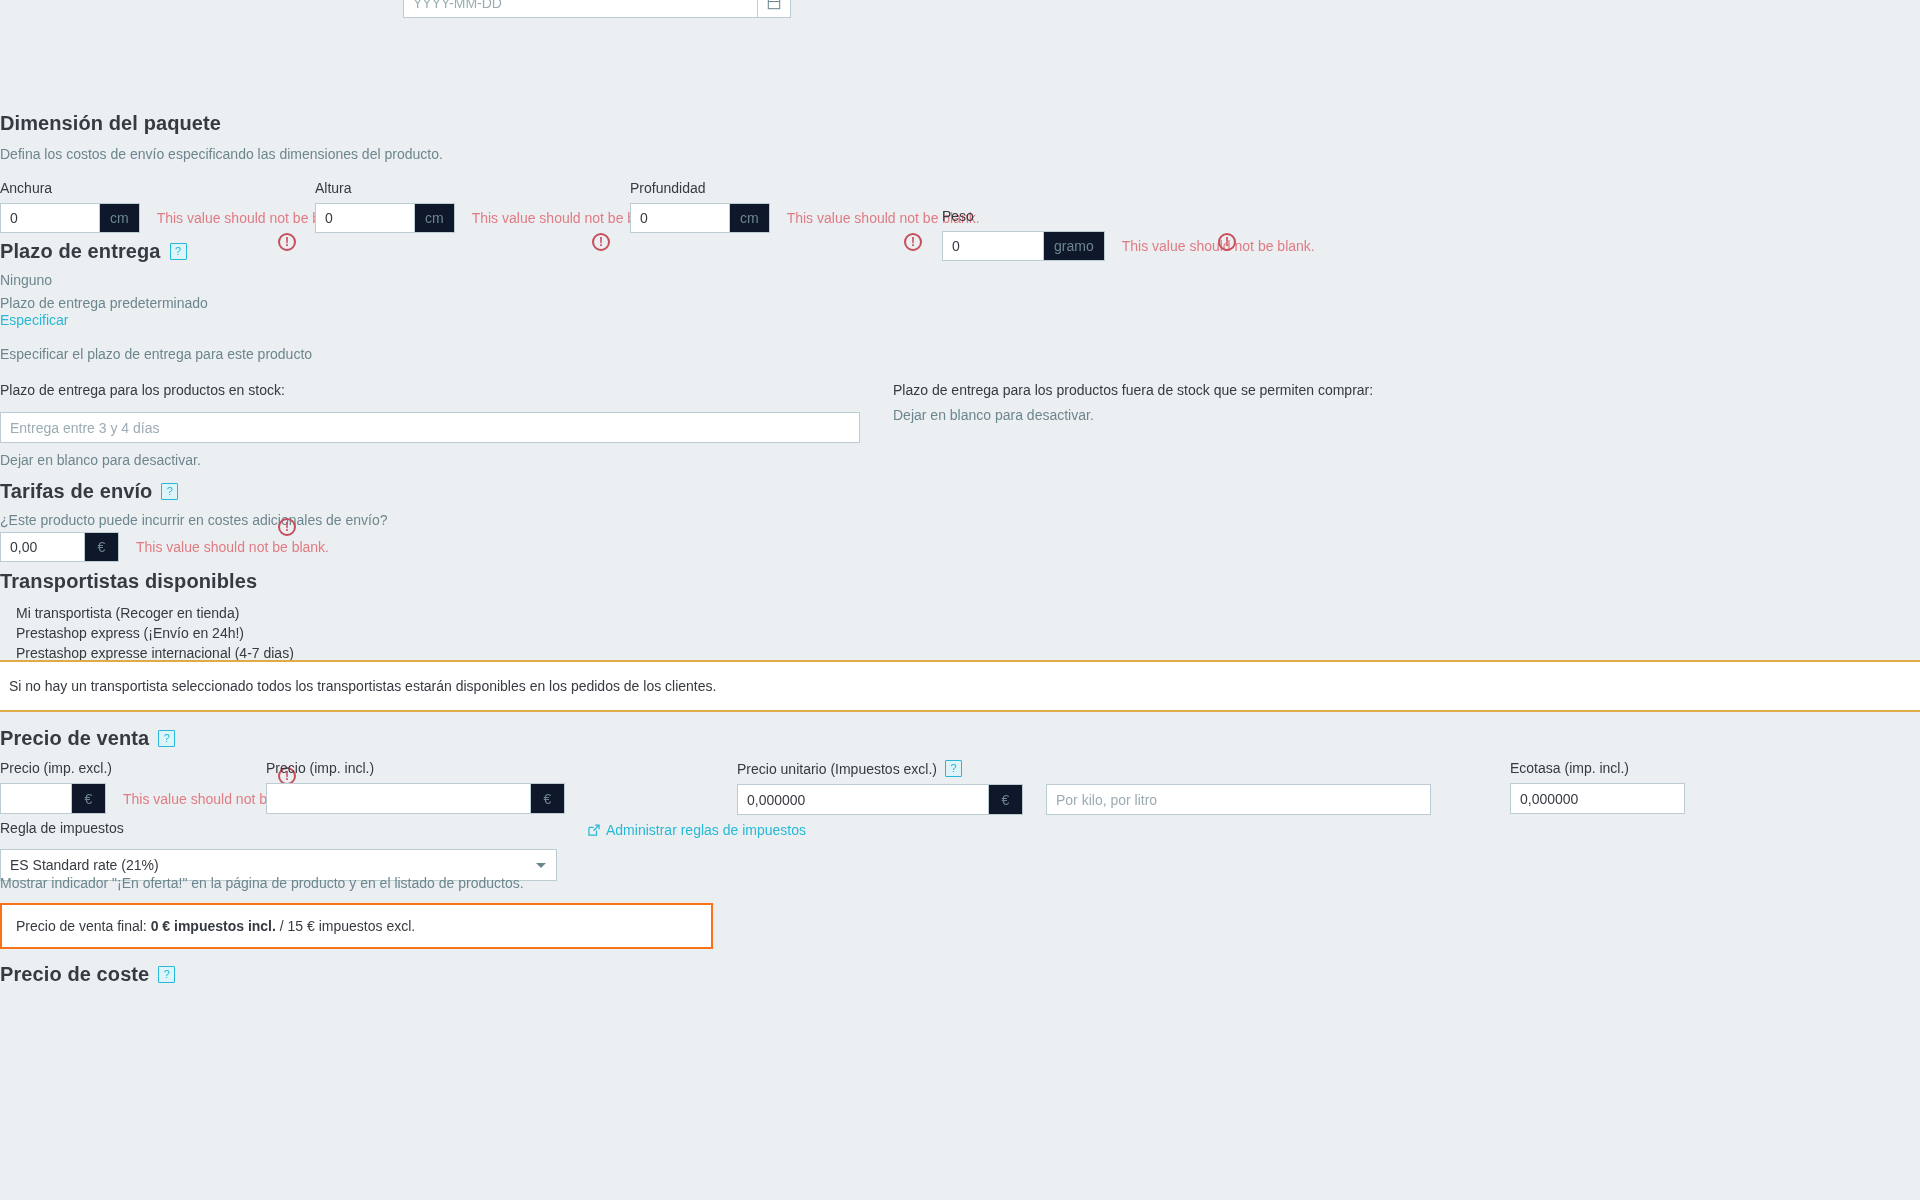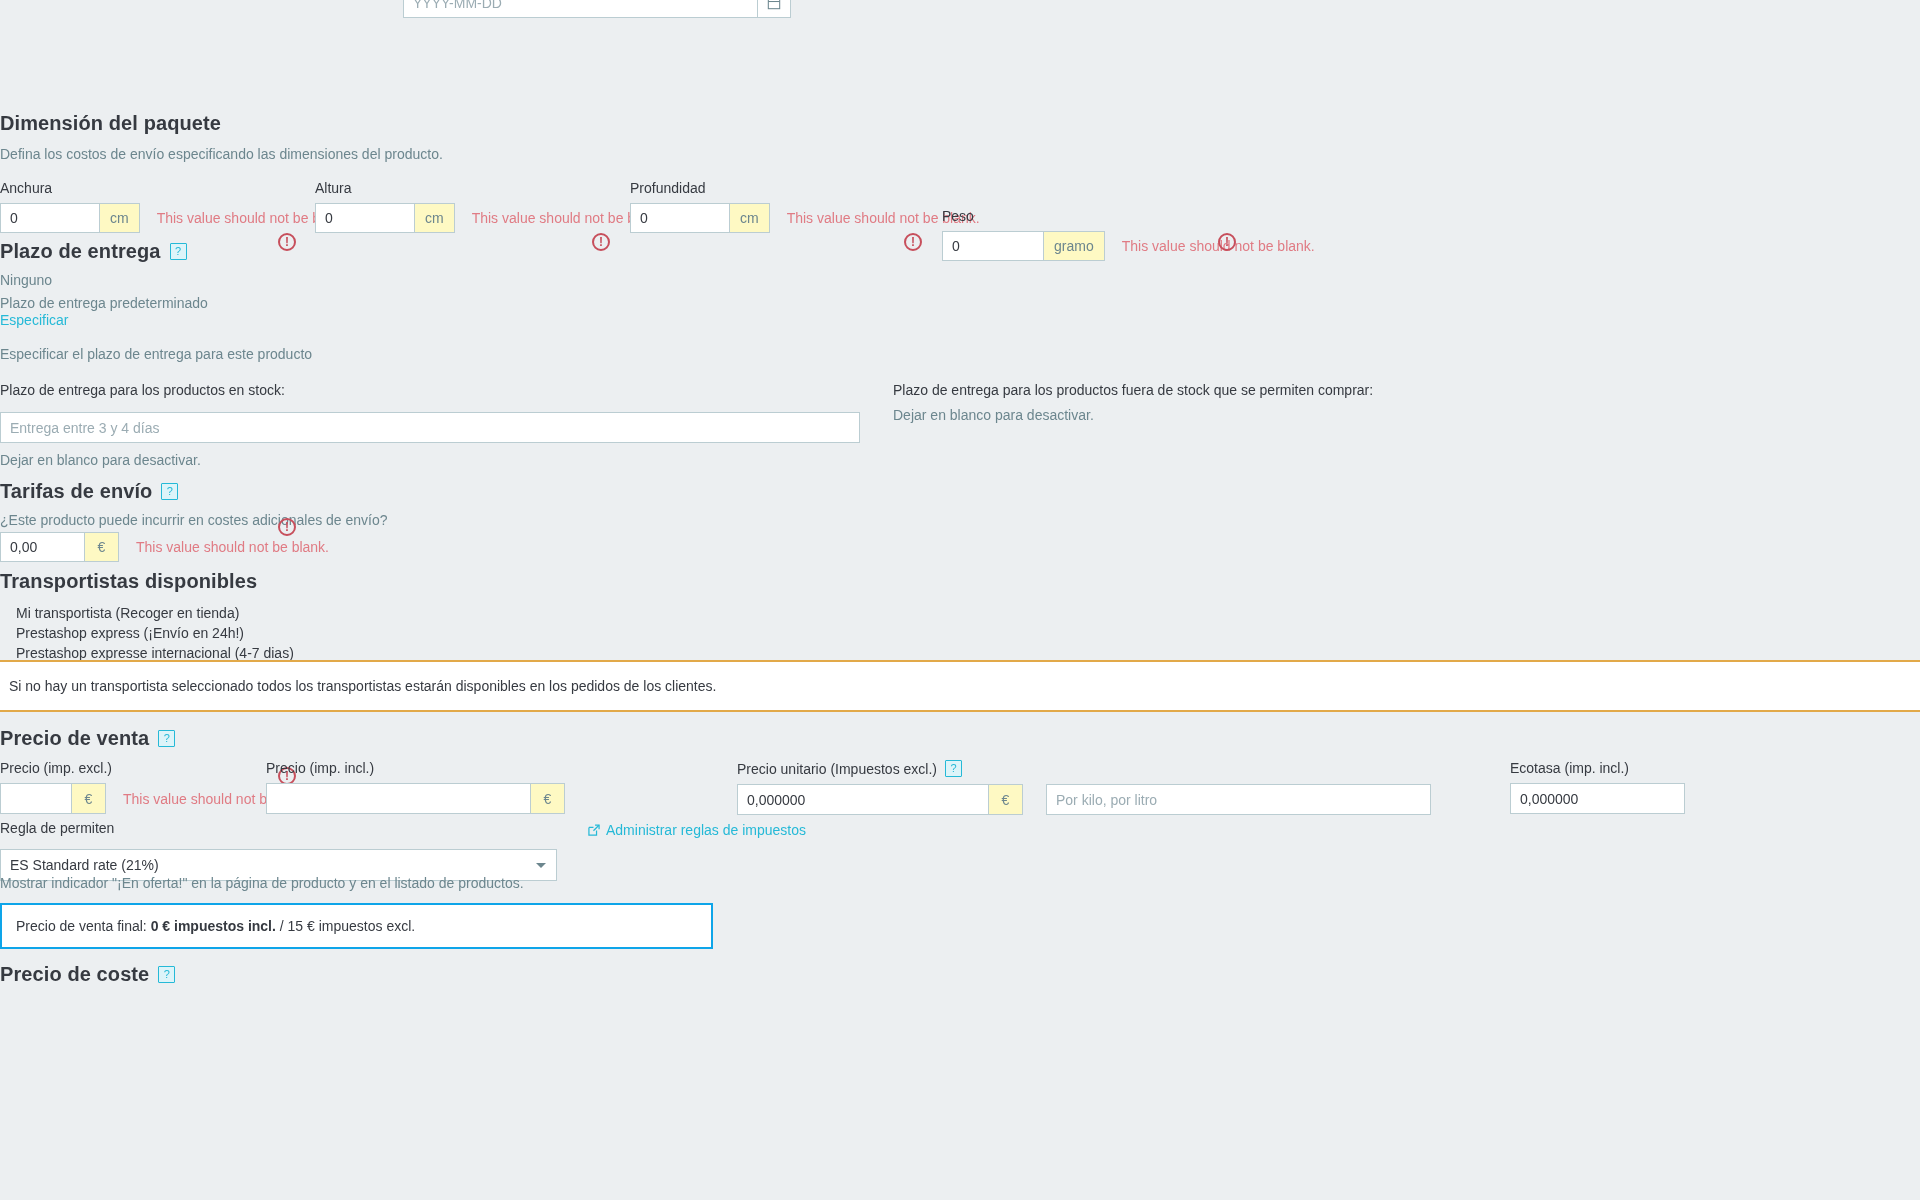--- a/index.html
+++ b/index.html
@@ -71,21 +71,21 @@
     color: #363a41;
     outline: none;
   }
   input.txt::placeholder { color: #9bacb3; }
   .addon {
     height: 30px;
     min-width: 34px;
     padding: 0 10px;
     border: 1px solid #bbcdd2;
     border-left: none;
-    background: #fef9c3;
+    background: #0f172a;
     color: #6c868e;
     font-size: 14px;
     display: flex;
     align-items: center;
     justify-content: center;
   }
   .err-msg {
     color: #e07b84;
     font-size: 14px;
     white-space: nowrap;
@@ -127,21 +127,21 @@
     height: 52px;
     display: flex;
     align-items: center;
     padding-left: 224px;
     font-size: 14px;
     color: #363a41;
   }
 
   
   .final-price {
-    border: 2px solid #0ea5e9;
+    border: 2px solid #f97316;
     background: #fff;
     height: 46px;
     display: flex;
     align-items: center;
     padding: 16px 14px;
     font-size: 14px;
     color: #363a41;
   }
   .final-price b { font-weight: bold; }
 
@@ -342,21 +342,21 @@
   </div>
 
   <div class="abs" style="top:760px; left:1725px;">
     <div class="field-label">Ecotasa (imp. incl.)</div>
     <div class="input-group">
       <input class="txt" style="width: 175px; height: 31px;" type="text" value="0,000000">
     </div>
   </div>
 
   <div class="abs" style="top:820px; left:215px;">
-    <div class="field-label">Regla de permiten</div>
+    <div class="field-label">Regla de impuestos</div>
     <div class="sel-wrap" style="margin-top:6px;">
       <select class="sel" style="width:557px;">
         <option>ES Standard rate (21%)</option>
       </select>
       <span class="sel-caret"></span>
     </div>
   </div>
 
   <div class="abs" style="top:822px; left:802px;">
     <a class="link" href="#">

